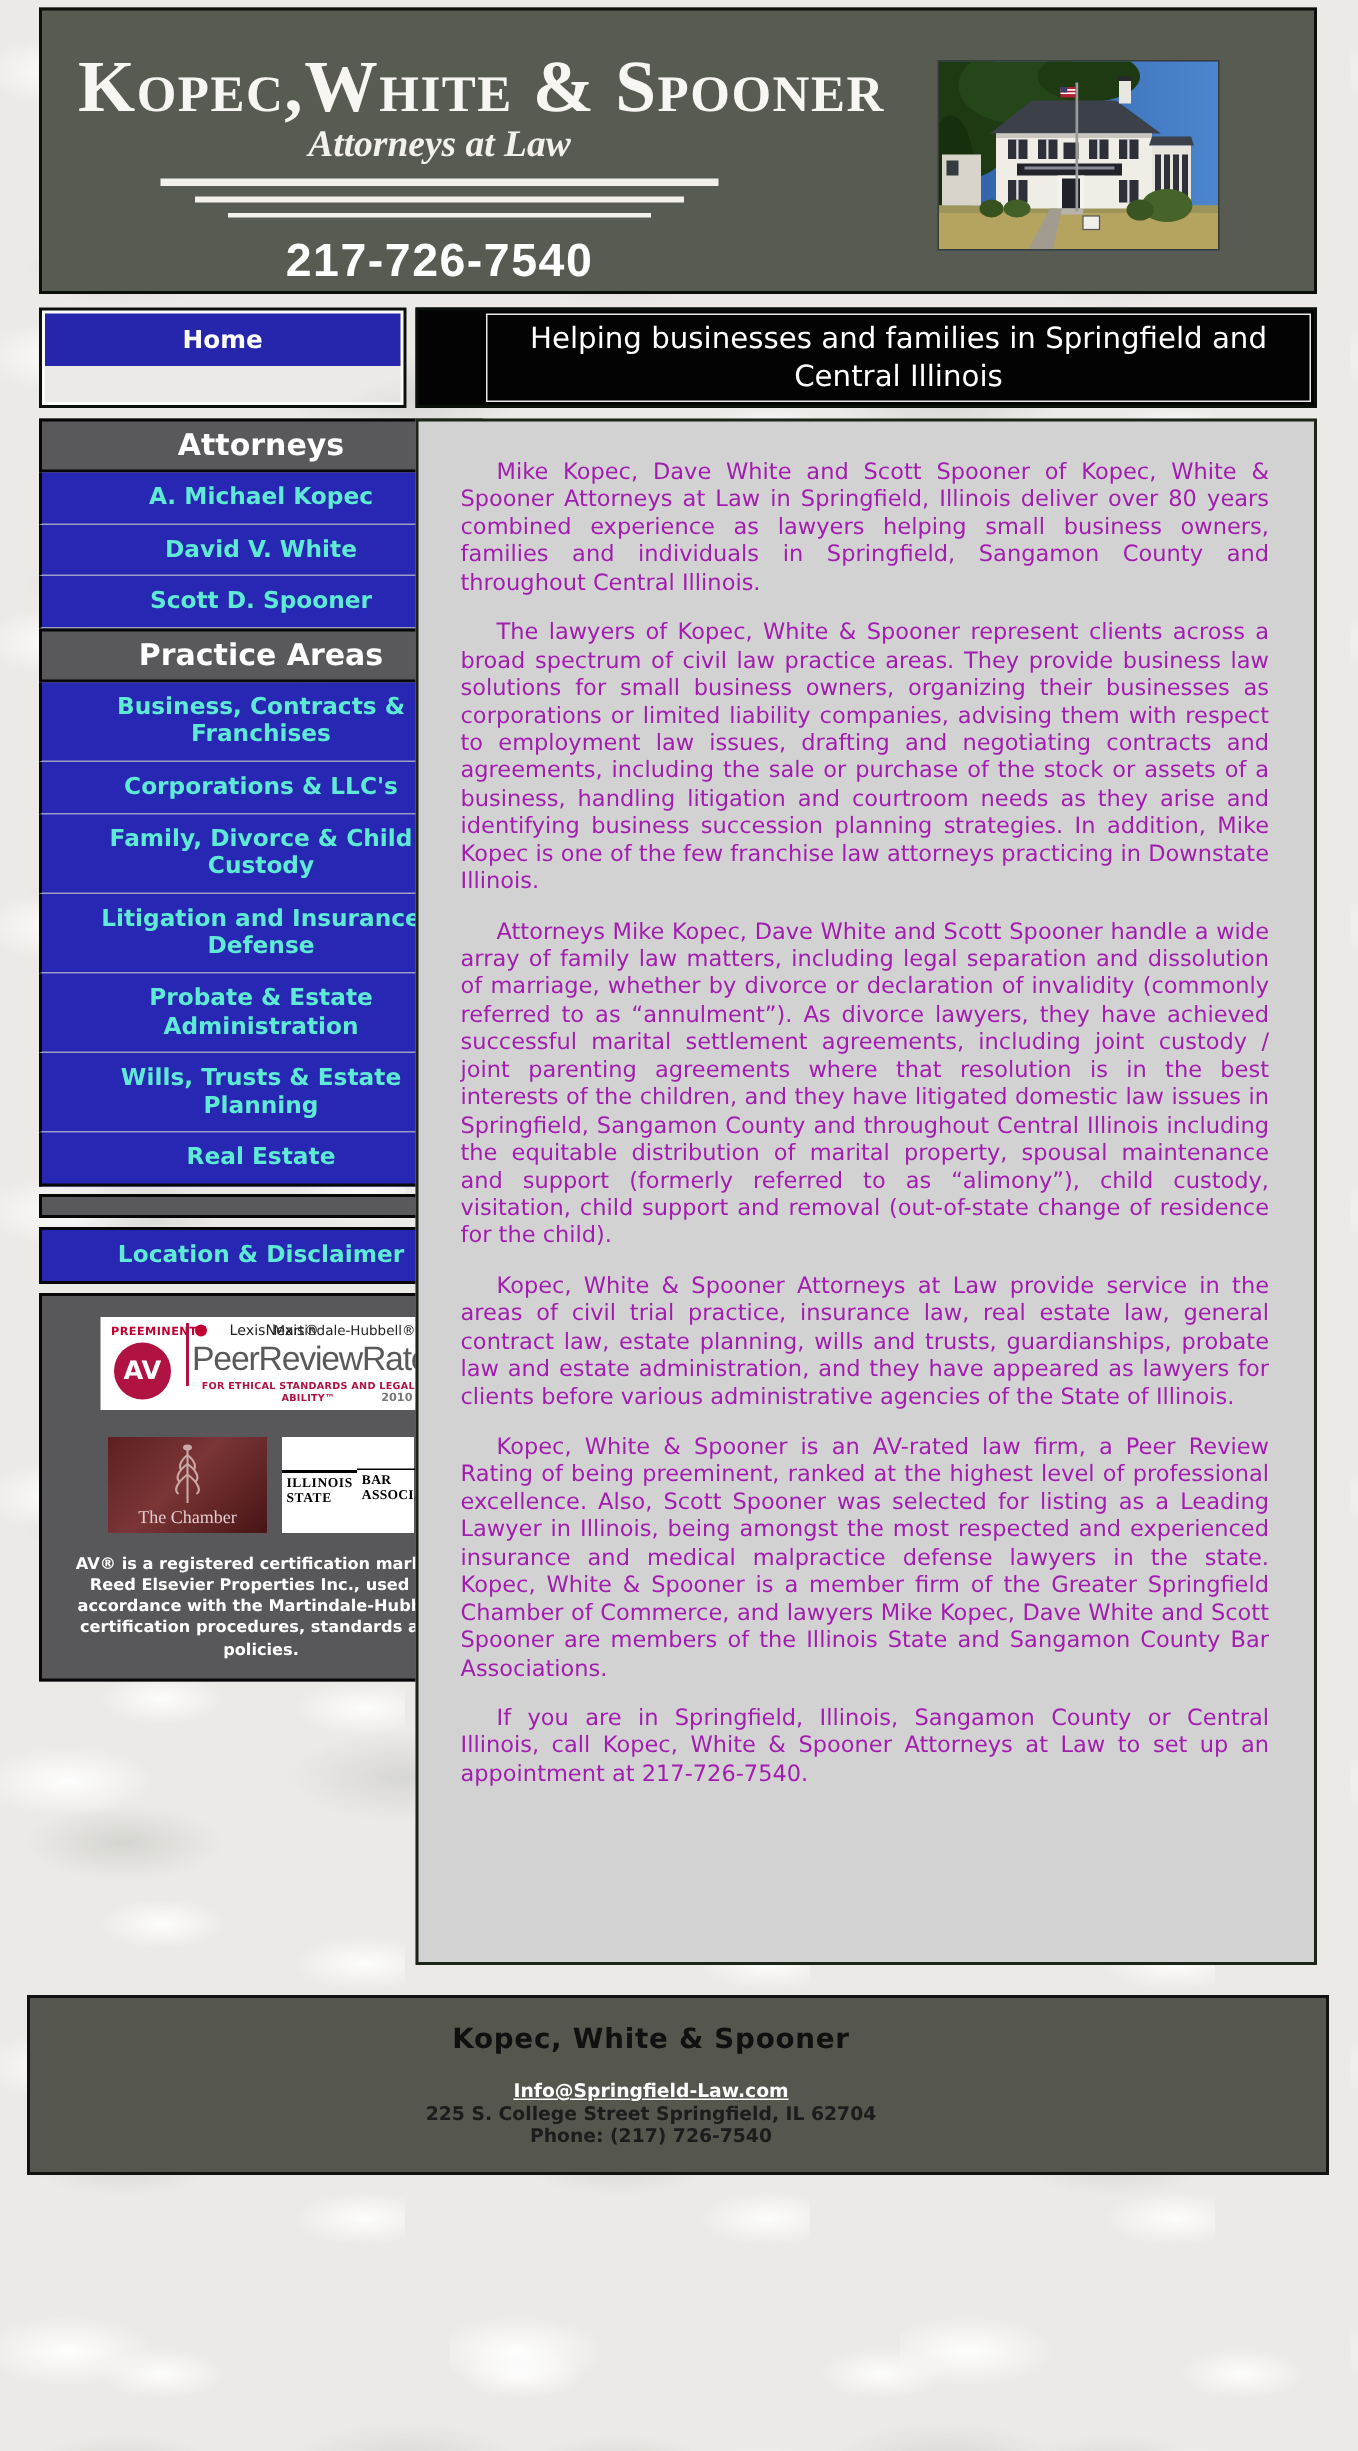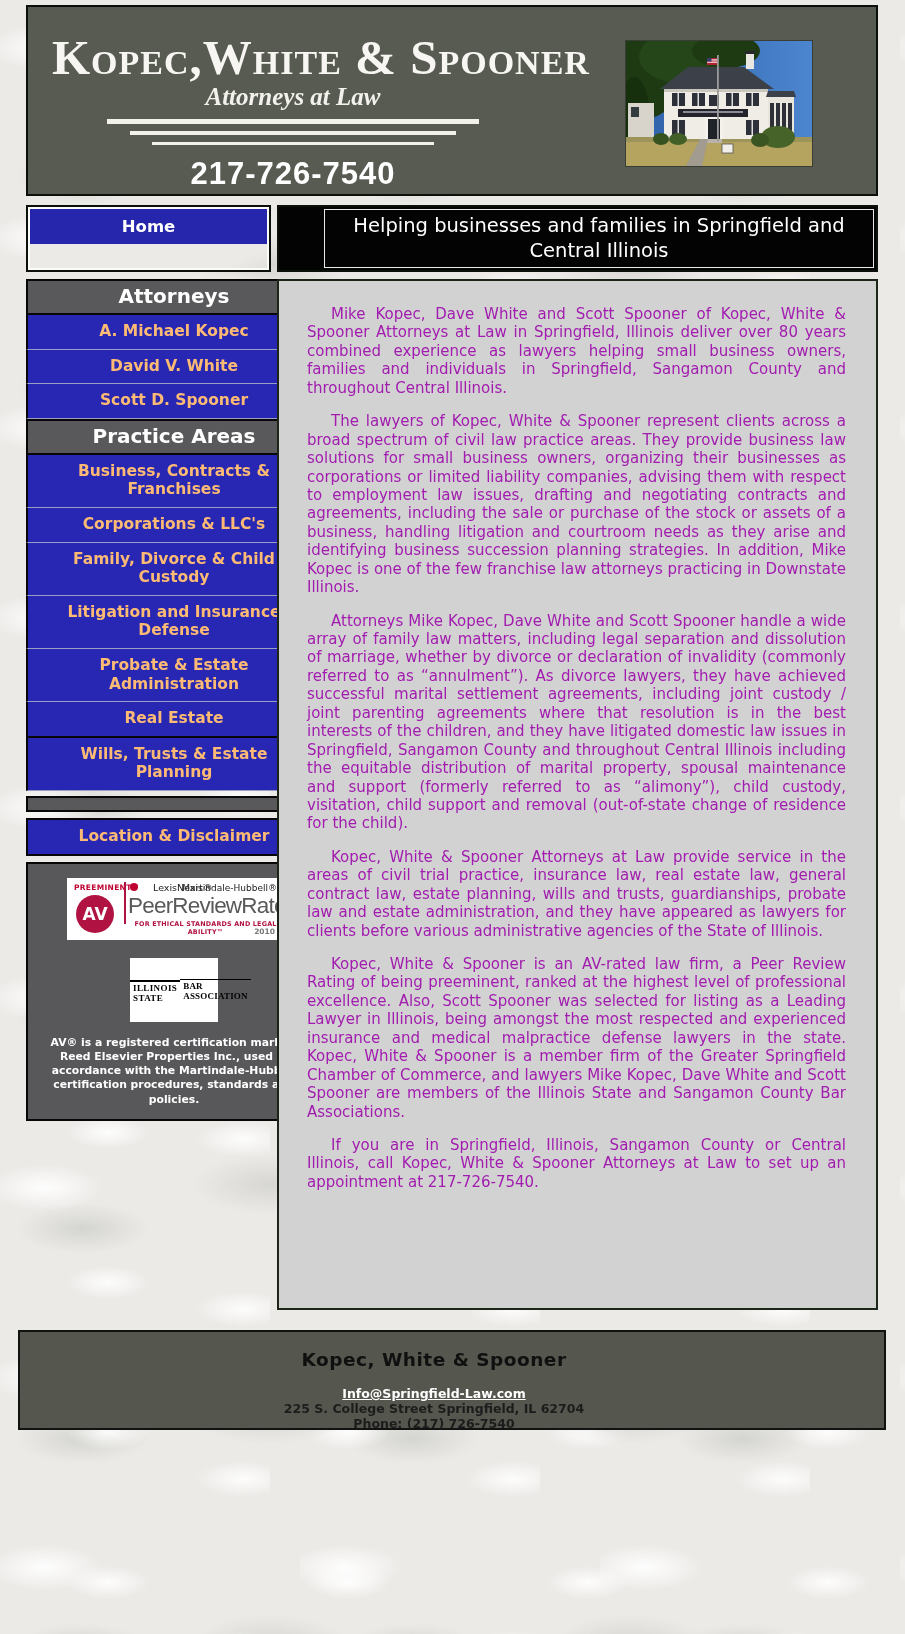--- a/index.html
+++ b/index.html
@@ -45,21 +45,21 @@
   .banner { position:absolute; left:277px; top:205px; width:601px; height:67px;
     background:#030303; border:2px solid #0c100a; padding:2px; }
   .banner-inner { height:100%; border:1px solid #e9e9e9; display:flex; align-items:center;
     justify-content:center; text-align:center; color:#ffffff; font-size:19.5px; line-height:1.25;
     padding:0 24px;margin-left:43px; }
 
   
   .sidebar { position:absolute; left:26px; top:279px; width:296px; }
   .side-header { background:#59595b; border:2px solid #070707; color:#fff; font-weight:bold;
     font-size:20px; text-align:center; padding:3px 0 5px; }
-  .side-link { display:block; background:#2727b3; color:#fdba74; font-weight:bold; font-size:15.5px;
+  .side-link { display:block; background:#2727b3; color:#5eead4; font-weight:bold; font-size:15.5px;
     text-align:center; padding:7px 24px 8px; line-height:1.2; cursor:pointer;
     border-left:2px solid #070707; border-right:2px solid #070707; border-bottom:1px solid #9a9ec6; }
   .side-link.last { border-bottom:2px solid #070707; }
   .side-spacer { height:16px; background:#59595b; border:2px solid #070707; margin-top:5px; }
   .side-link.location { border:2px solid #070707; margin-top:6px; }
   .side-panel { border:2px solid #070707; background:#58585a; margin-top:6px; padding:12px 6px 8px; }
 
   
   .av-badge { position:relative; width:214px; height:62px; margin:2px auto 0; background:#ffffff; }
   .av-preeminent { position:absolute; left:7px; top:5px; color:#c00030; font-size:7.5px; font-weight:bold; letter-spacing:0.3px; }
@@ -91,21 +91,21 @@
   .side-disclaimer { margin:14px 6px 4px; color:#ffffff; font-weight:bold; font-size:10.8px;
     line-height:1.32; text-align:center; }
 
   
   .content { position:absolute; left:277px; top:279px; width:601px; height:1031px;
     background:#d2d2d2; border:2px solid #1d2518; padding:24px 30px 20px 28px; }
   .content p { font-size:15px; line-height:1.23; text-align:justify; text-indent:24px;
     color:#a21caf; margin-bottom:15px; }
 
   
-  .site-footer { position:absolute; left:18px; top:1330px; width:868px; height:100px;
+  .site-footer { position:absolute; left:18px; top:1330px; width:868px; height:120px;
     background:#55564e; border:2px solid #121212; text-align:center; padding-right:36px; }
   .f-title { margin-top:17px; font-weight:bold; font-size:18.5px; color:#101010; letter-spacing:0.5px; }
   .f-email { display:inline-block; margin-top:16px; font-weight:bold; font-size:12.5px;
     color:#ffffff; text-decoration:underline; cursor:pointer; }
   .f-addr, .f-phone { font-weight:bold; font-size:12.5px; color:#1c1c1c; line-height:1.18; }
 </style>
 </head>
 <body class="marble">
 
 <div class="page marble">
@@ -202,42 +202,57 @@
     <a class="side-link">A. Michael Kopec</a>
     <a class="side-link">David V. White</a>
     <a class="side-link">Scott D. Spooner</a>
 
     <div class="side-header">Practice Areas</div>
     <a class="side-link">Business, Contracts &amp; Franchises</a>
     <a class="side-link">Corporations &amp; LLC's</a>
     <a class="side-link">Family, Divorce &amp; Child Custody</a>
     <a class="side-link">Litigation and Insurance Defense</a>
     <a class="side-link">Probate &amp; Estate Administration</a>
+    <a class="side-link">Wills, Trusts &amp; Estate Planning</a>
     <a class="side-link last">Real Estate</a>
-    <a class="side-link">Wills, Trusts &amp; Estate Planning</a>
 
     <div class="side-spacer"></div>
     <a class="side-link location">Location &amp; Disclaimer</a>
 
     <div class="side-panel">
       <div class="av-badge">
         <div class="av-preeminent">PREEMINENT™</div>
         <div class="av-circle">AV</div>
         <div class="av-divider"></div>
         <div class="lexis-row">
           <span class="lexis-dot"></span>
           <span>LexisNexis®</span>
         </div>
         <div class="martindale">Martindale-Hubbell®</div>
         <div class="av-peer">PeerReviewRated</div>
         <div class="av-ethical">FOR ETHICAL STANDARDS AND LEGAL ABILITY™</div>
         <div class="av-year">2010</div>
       </div>
 
       <div class="badge-row">
+        <div class="chamber">
+          <svg width="30" height="44" viewBox="0 0 30 44">
+            <g stroke="#caa8a8" fill="none" stroke-width="1.4">
+              <path d="M15 2 L15 40"></path>
+              <path d="M15 8 C10 12 9 16 11 18"></path>
+              <path d="M15 8 C20 12 21 16 19 18"></path>
+              <path d="M15 14 C8 19 7 24 10 26"></path>
+              <path d="M15 14 C22 19 23 24 20 26"></path>
+              <path d="M15 21 C7 27 6 32 9 34"></path>
+              <path d="M15 21 C23 27 24 32 21 34"></path>
+            </g>
+            <ellipse cx="15" cy="3" rx="3" ry="2" fill="#caa8a8"></ellipse>
+          </svg>
+          <div class="chamber-label">The Chamber</div>
+        </div>
 
         <div class="isba">
           <svg width="44" height="34" viewBox="0 0 44 34">
             <g fill="#000">
               <rect x="21" y="2" width="2" height="24"></rect>
               <rect x="6" y="5" width="32" height="2"></rect>
               <circle cx="22" cy="4" r="2.4"></circle>
               <path d="M2 14 Q7 20 12 14 Z"></path>
               <rect x="6.4" y="7" width="1.2" height="8"></rect>
               <path d="M32 14 Q37 20 42 14 Z"></path>

